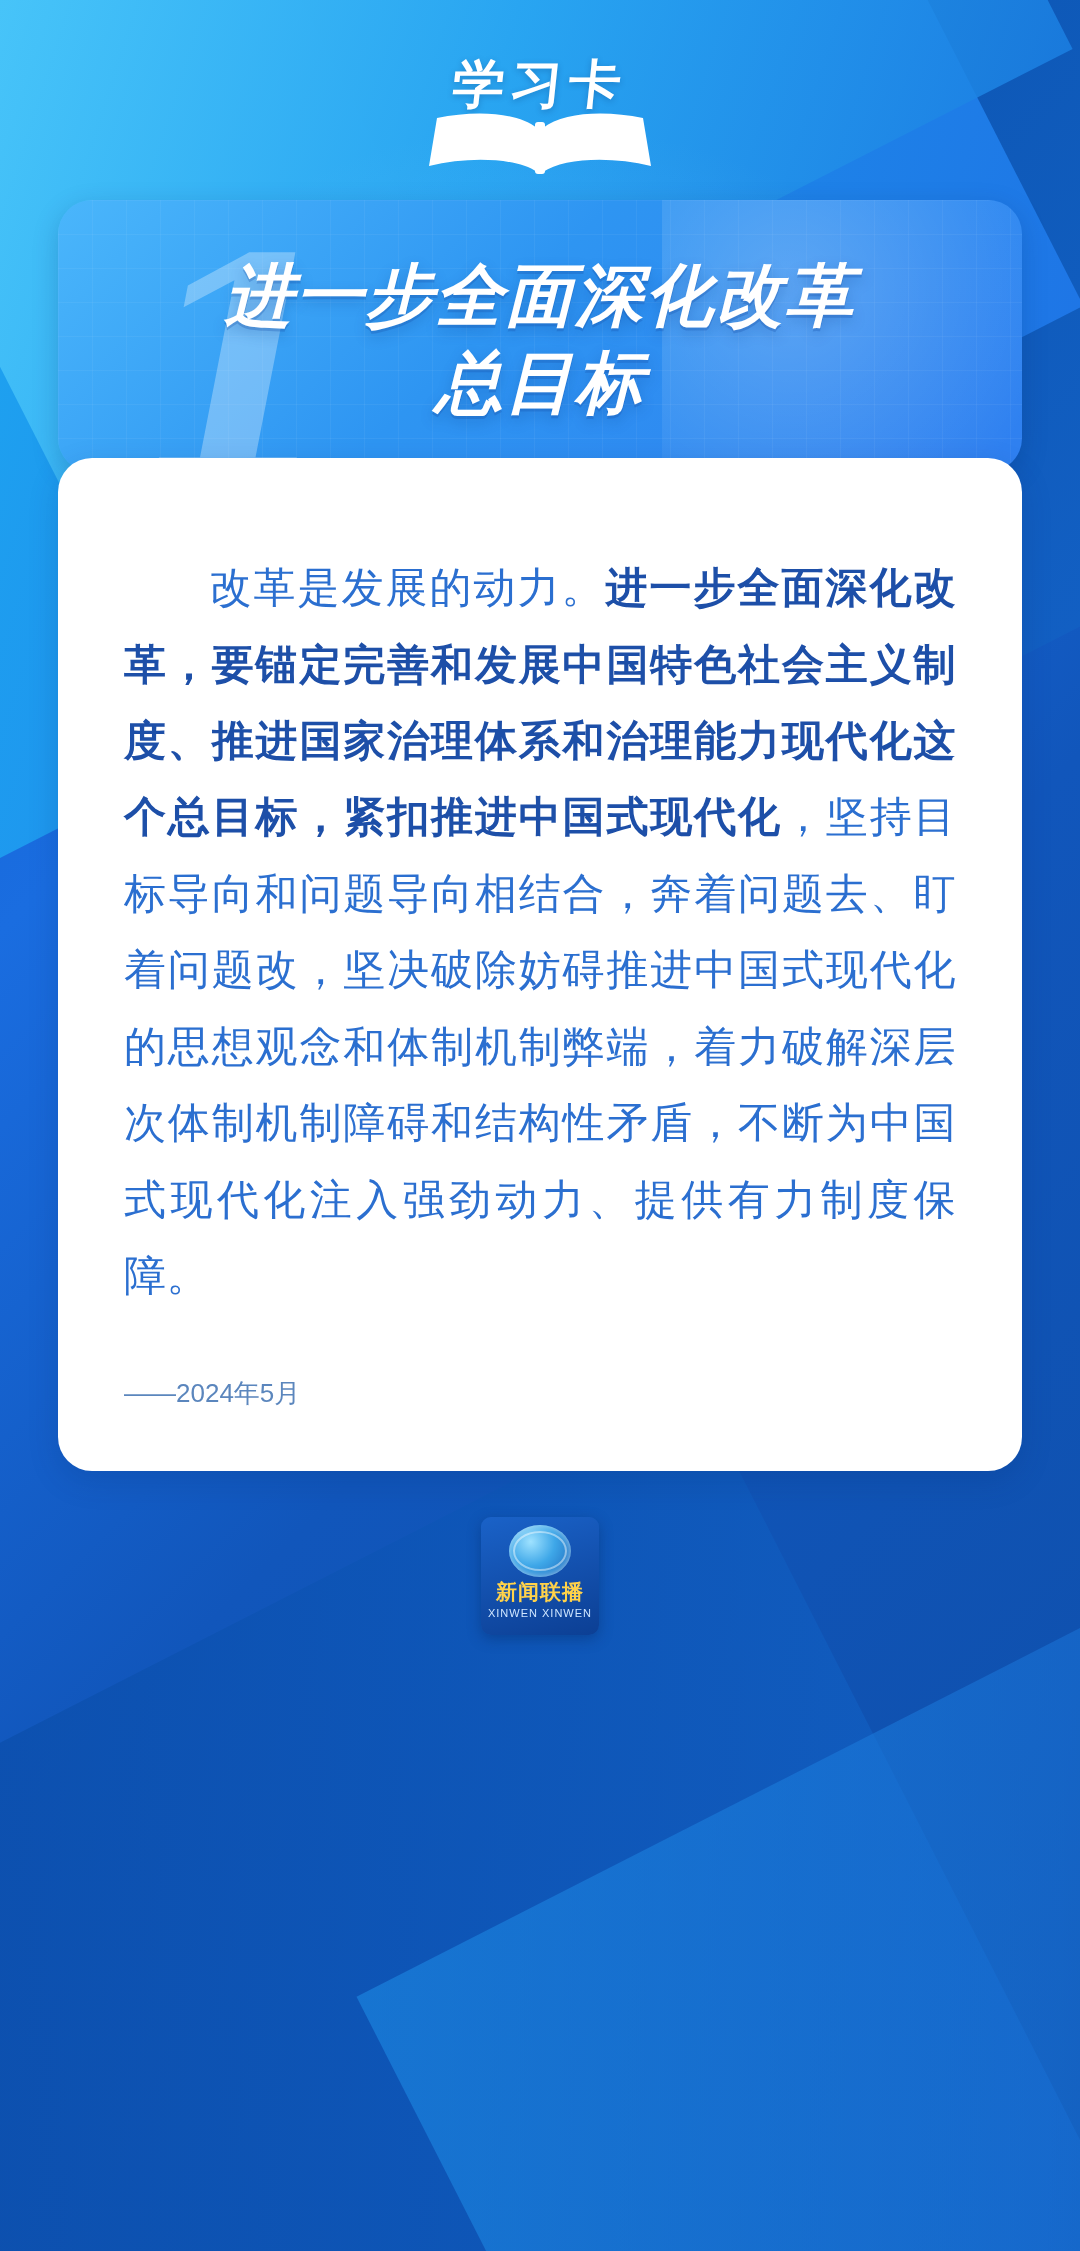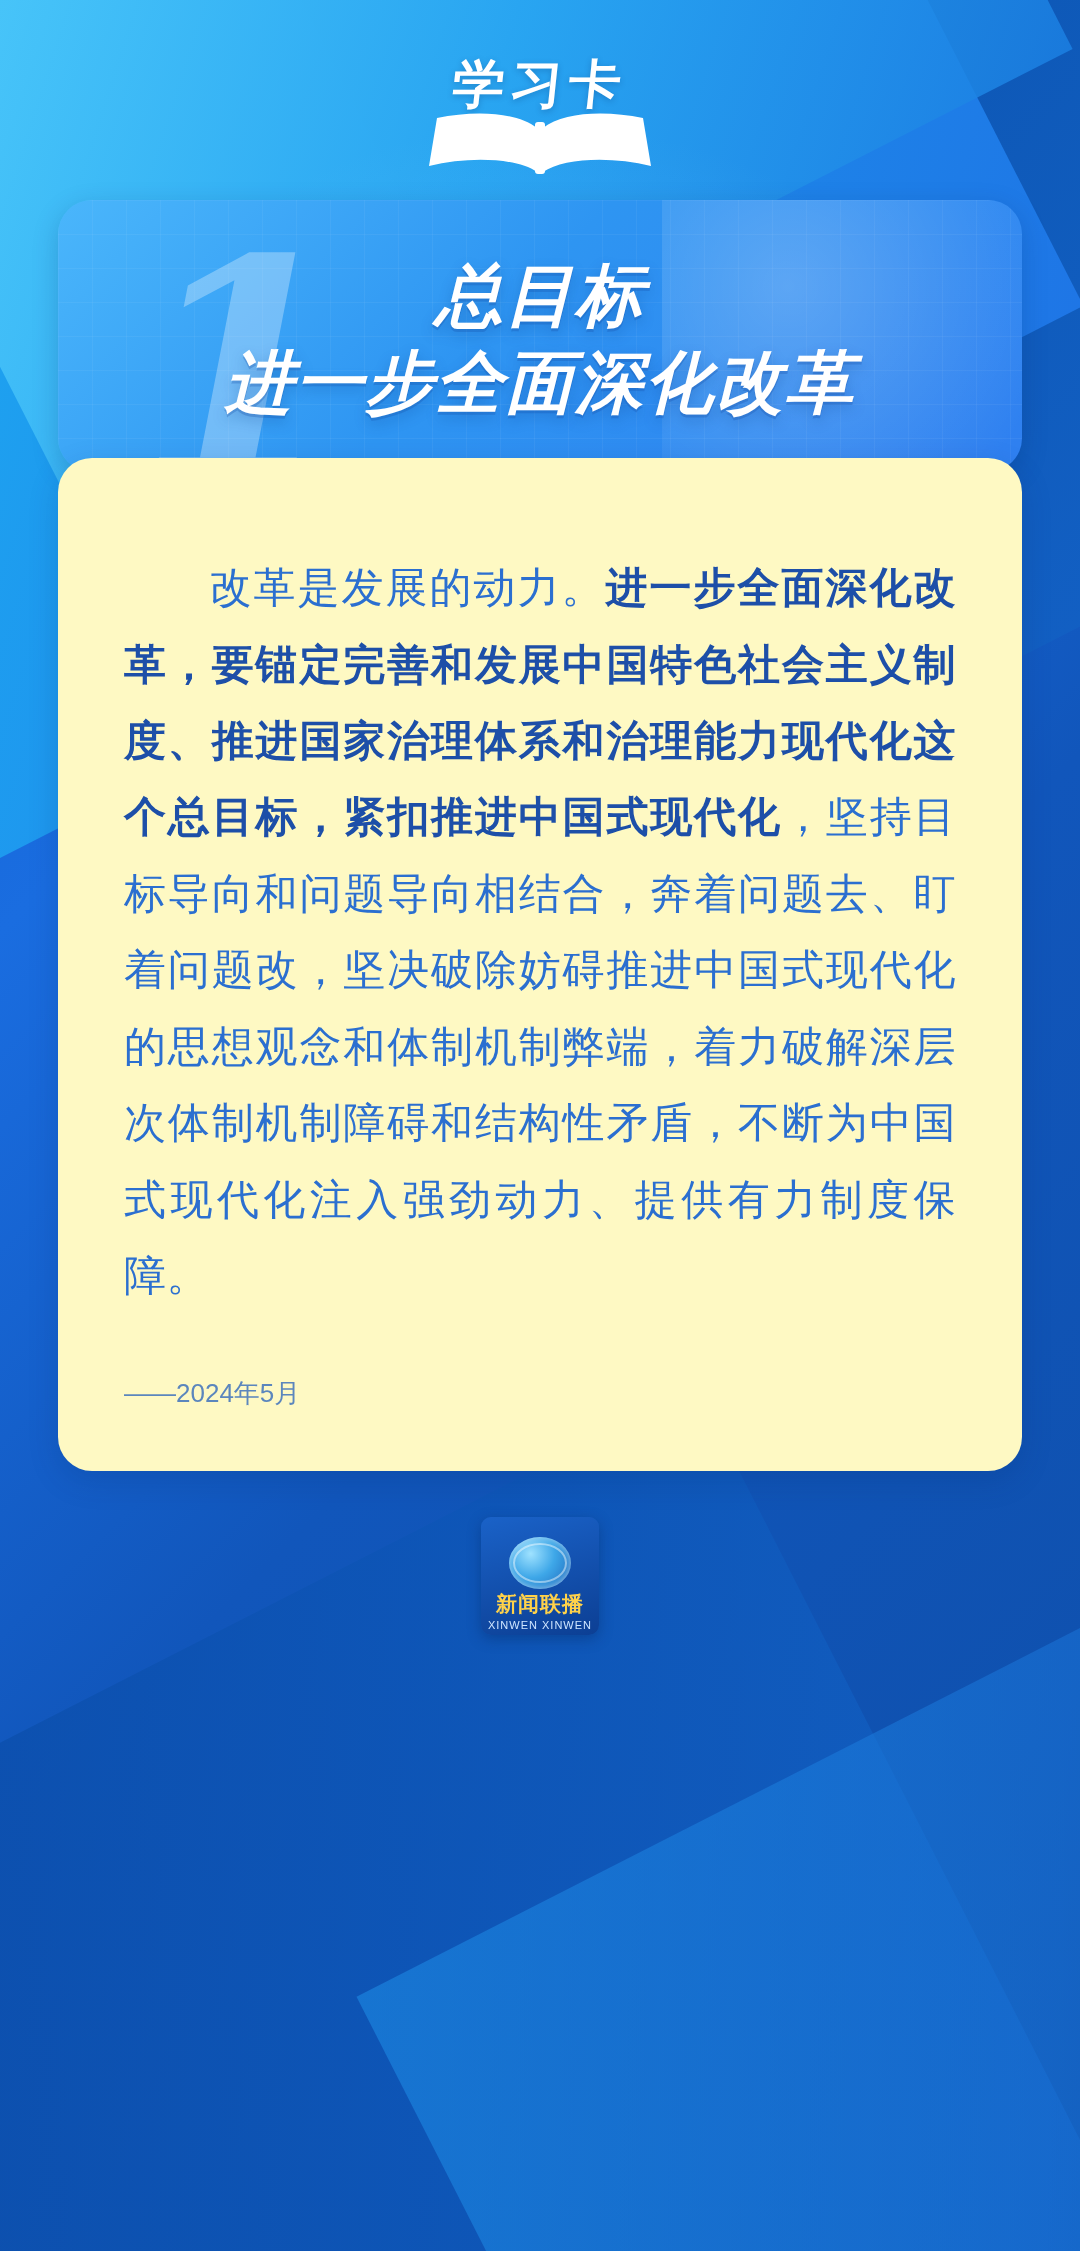--- a/index.html
+++ b/index.html
@@ -156,21 +156,21 @@
     text-shadow: 0 3px 0 rgba(20,80,170,.28), 0 6px 14px rgba(10,60,140,.28);
   }
 
   
   .content-card {
     position: relative;
     z-index: 7;
     margin: -14px auto 0;
     width: 964px;
     min-height: 900px;
-    background: #fef9c3;
+    background: #ffffff;
     border-radius: 34px;
     padding: 92px 66px 56px;
     box-shadow: 0 10px 30px rgba(5,45,110,.18);
     display: flex;
     flex-direction: column;
   }
   .quote {
     font-size: 42px;
     line-height: 1.82;
     color: #2b6fd0;
@@ -200,21 +200,21 @@
   }
   .cctv-badge {
     width: 118px;
     height: 118px;
     border-radius: 10px;
     background: linear-gradient(165deg, #1a62c8 0%, #0c3f94 100%);
     display: flex;
     flex-direction: column;
     align-items: center;
     justify-content: flex-start;
-    padding-top: 20px;
+    padding-top: 8px;
     box-shadow: 0 4px 14px rgba(4,35,90,.35);
     overflow: hidden;
   }
   .globe {
     width: 62px; height: 52px;
     border-radius: 50%;
     background:
       radial-gradient(circle at 35% 32%, #9fe2ff 0%, #3ea7e8 45%, #1a62b8 100%);
     box-shadow: inset 0 0 6px rgba(255,255,255,.6);
     position: relative;
@@ -262,22 +262,22 @@
         <path d="M118 20 C138 4, 180 2, 218 10 L226 58 C186 48, 138 50, 118 64 Z" fill="#ffffff"></path>
         <rect x="110" y="14" width="10" height="52" rx="3" fill="#ffffff"></rect>
       </svg>
     </span>
   </div>
 </div>
 
 <div class="title-card">
   <div class="big-number">1</div>
   <div class="title-text">
+    <div>进一步全面深化改革</div>
     <div>总目标</div>
-    <div>进一步全面深化改革</div>
   </div>
 </div>
 
 <div class="content-card">
   <p class="quote">
     <span class="indent"></span><span>改革是发展的动力。</span><span class="em">进一步全面深化改革，要锚定完善和发展中国特色社会主义制度、推进国家治理体系和治理能力现代化这个总目标，紧扣推进中国式现代化</span><span>，坚持目标导向和问题导向相结合，奔着问题去、盯着问题改，坚决破除妨碍推进中国式现代化的思想观念和体制机制弊端，着力破解深层次体制机制障碍和结构性矛盾，不断为中国式现代化注入强劲动力、提供有力制度保障。</span>
   </p>
   <div class="source">
     <div>——2024年5月</div>
   </div>

